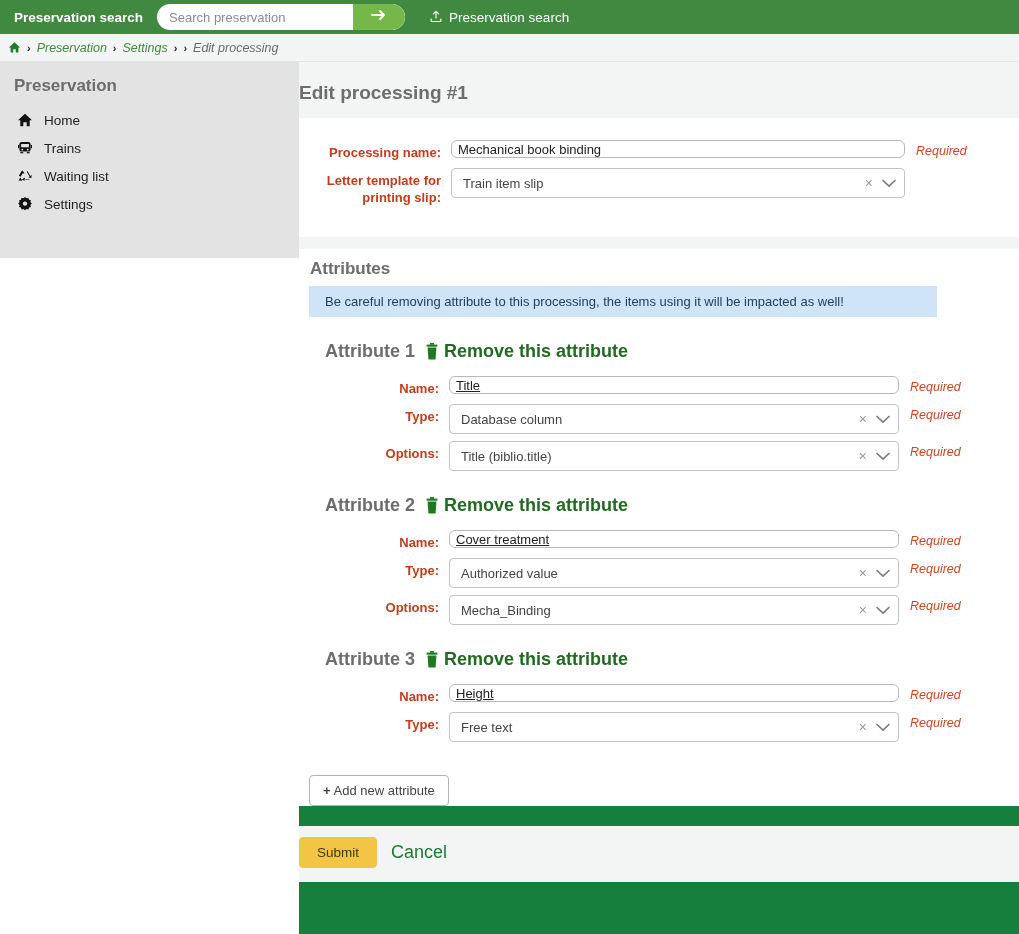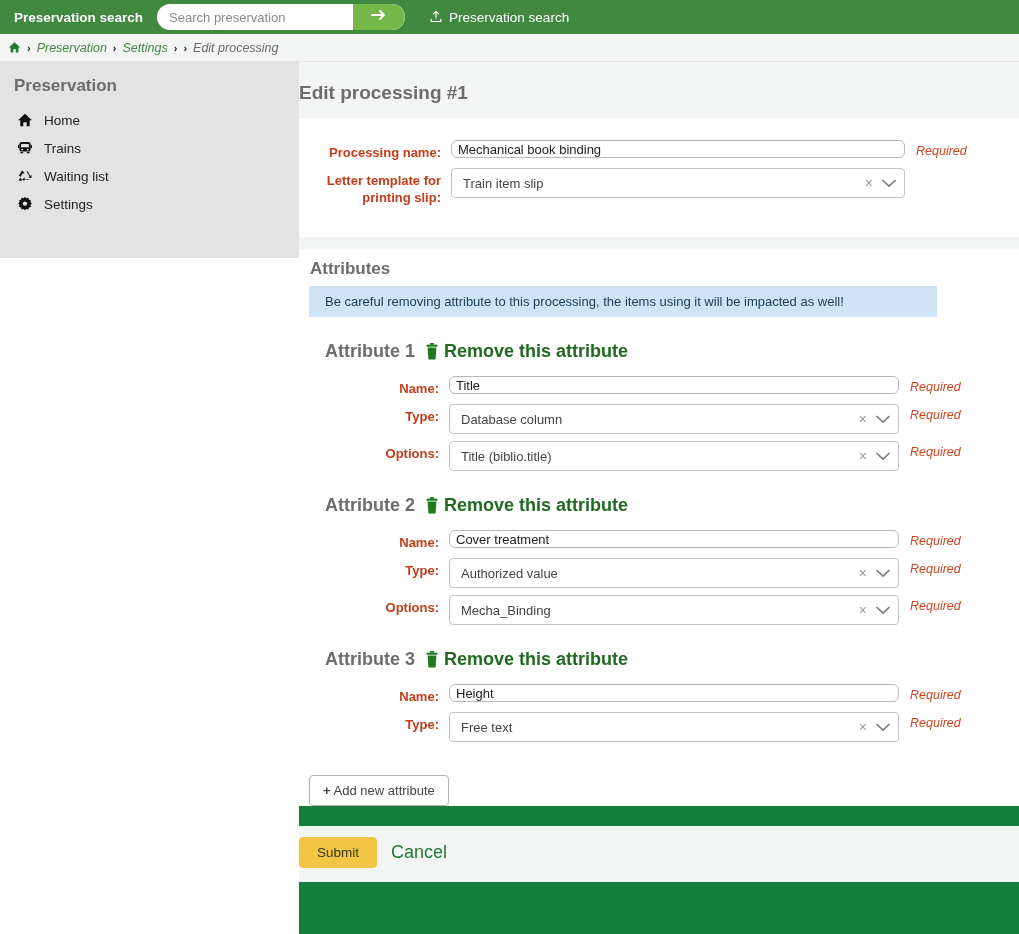--- a/index.html
+++ b/index.html
@@ -210,21 +210,21 @@
     border: 1px solid #b9b9b9;
     border-radius: 6px;
     padding: 8px 6px;
     font-size: 13px;
     font-family: "Liberation Sans", sans-serif;
     color: #222;
     outline: none;
     background: #fff;
   }
   input.text.w-top { width: 454px; }
-  input.text.w-attr { width: 450px; }
+  input.text.w-attr { width: 450px; text-decoration: underline; }
 
   .select2 {
     border: 1px solid #c3c3c3;
     border-radius: 4px;
     background: #ffffff;
     height: 30px;
     display: flex;
     align-items: center;
     padding: 0 8px 0 11px;
     font-size: 13px;

